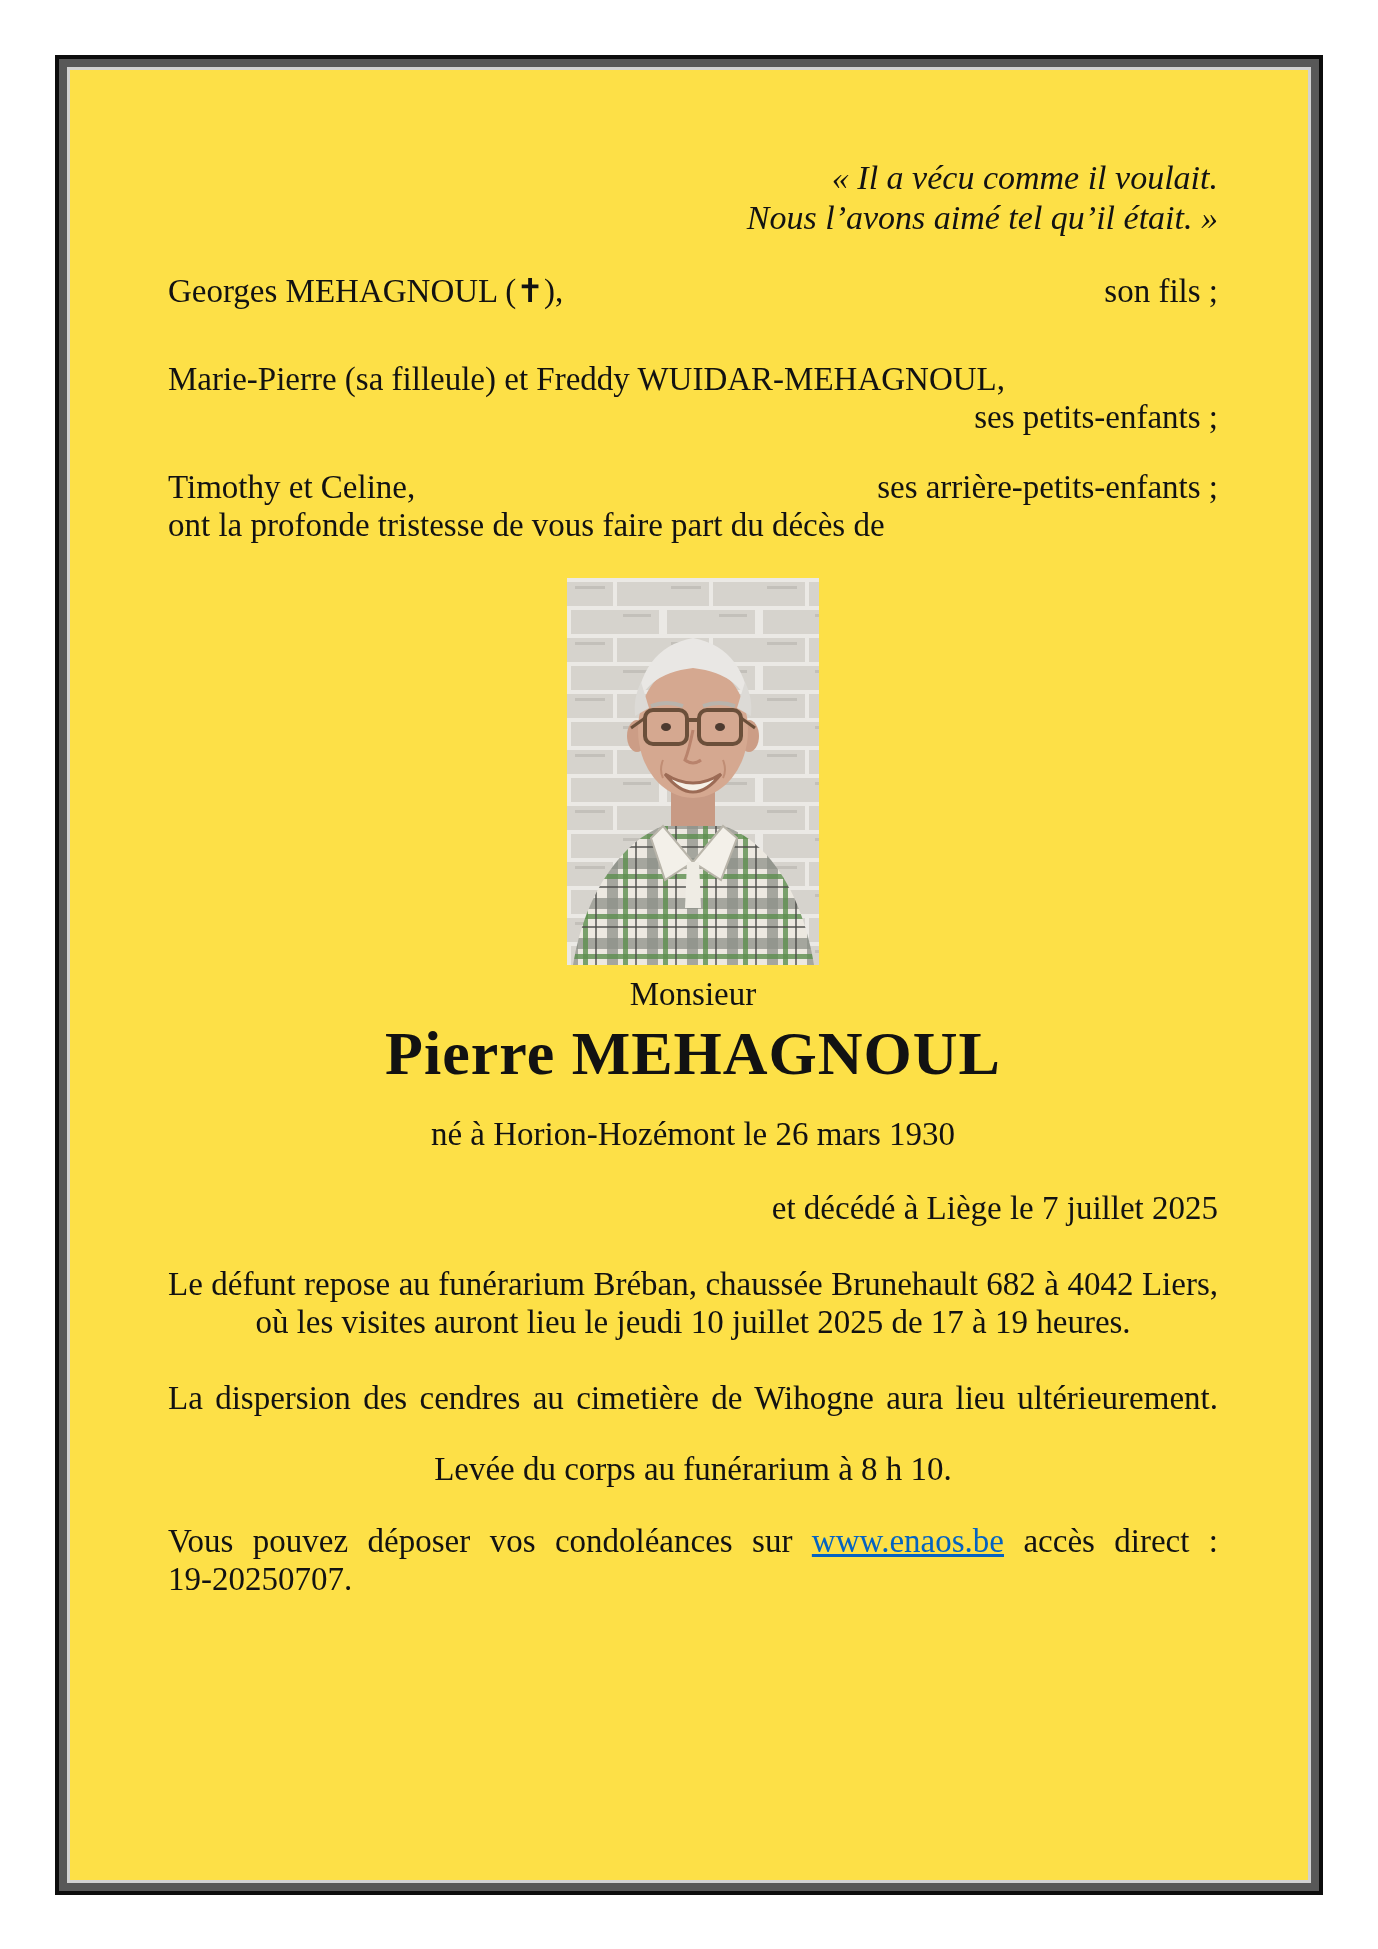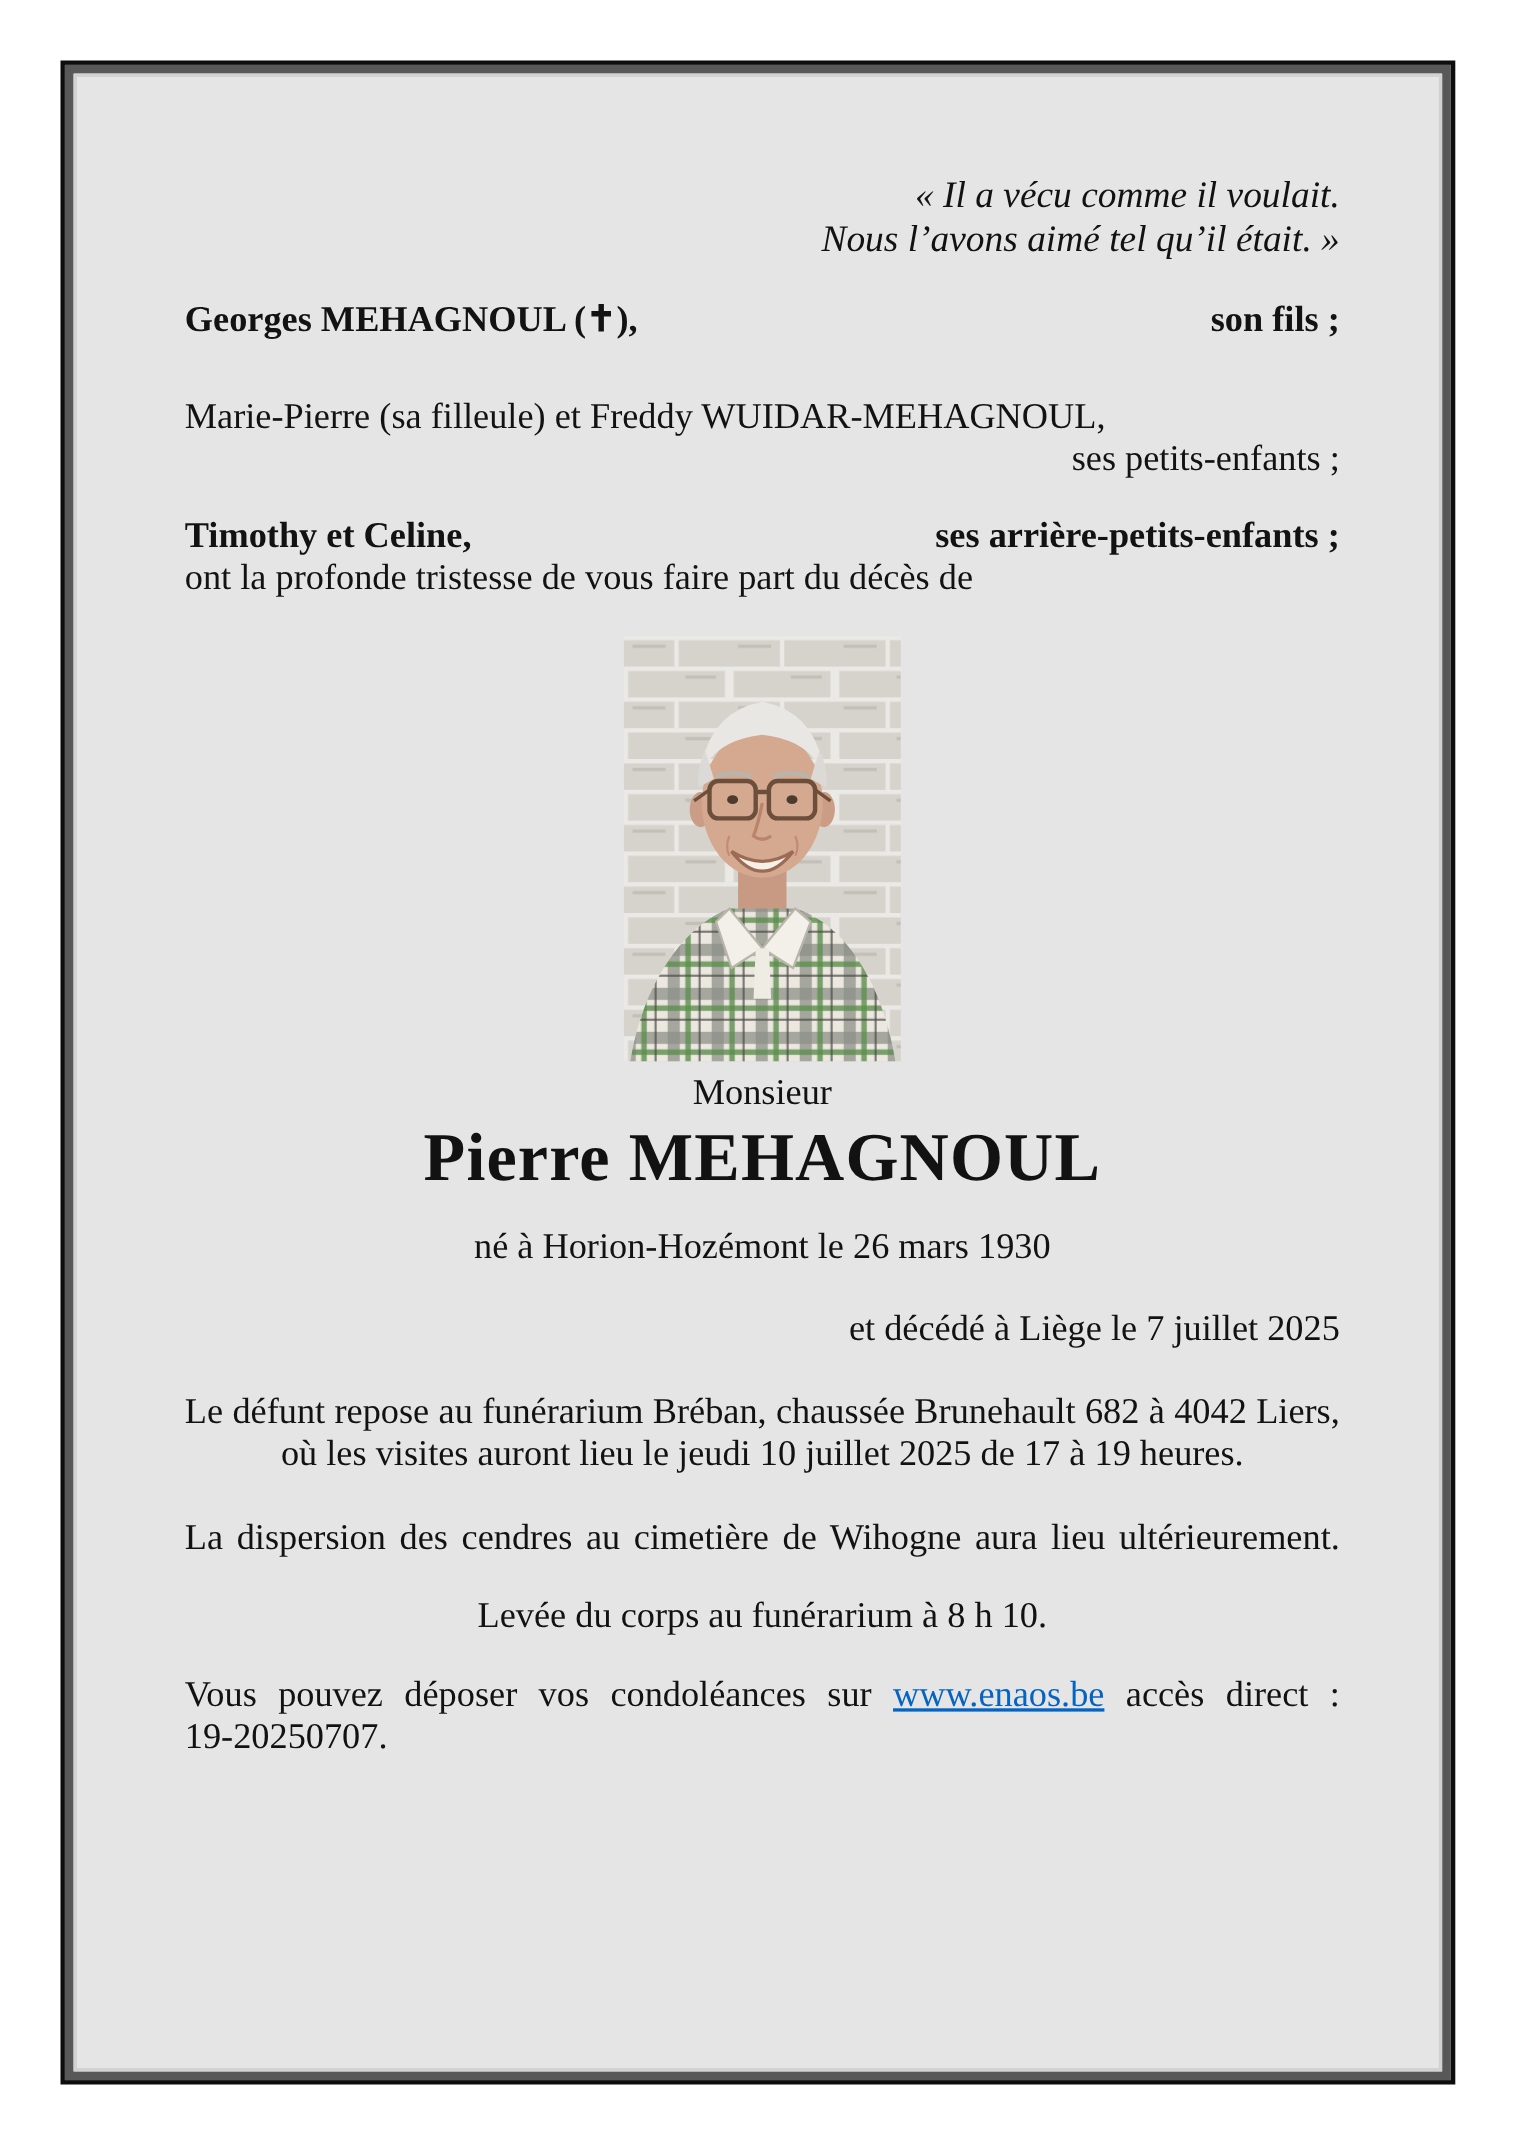--- a/index.html
+++ b/index.html
@@ -7,31 +7,31 @@
   body {
     width:1378px; height:1949px; position:relative;
     font-family:"Liberation Serif","DejaVu Serif",serif;
     color:#121212;
   }
   .frame-outer {
     position:absolute; left:55px; top:55px; width:1268px; height:1840px;
     border:4px solid #0d0d0d;
   }
   .frame-mid   { width:100%; height:100%; border:8px solid #585858; }
-  .frame-inner { width:100%; height:100%; border:3px solid #d2d2d2; background:#e5e5e5; }
+  .frame-inner { width:100%; height:100%; border:3px solid #d2d2d2; background:#fde047; }
   .content {
     width:100%; height:100%;
     padding:88px 90px 0 98px;
     font-size:33px; line-height:38px;
   }
   .quote {
     text-align:right; font-style:italic; font-size:34px; line-height:40px;
     margin-bottom:34px;
   }
-  .family-row { display:flex; justify-content:space-between; align-items:center;font-weight:bold; }
+  .family-row { display:flex; justify-content:space-between; align-items:center; }
   .row-1 { margin-bottom:50px; }
   .row-2-name { text-align:left; }
   .row-2-relation { text-align:right; }
   .row-2 { margin-bottom:32px; }
   .row-3 { }
   .intro { text-align:left; margin-bottom:34px; }
   .photo-wrap { text-align:center; margin-bottom:10px; }
   .photo-wrap svg { display:inline-block; vertical-align:top; }
   .salutation { text-align:center; }
   .deceased-name {

